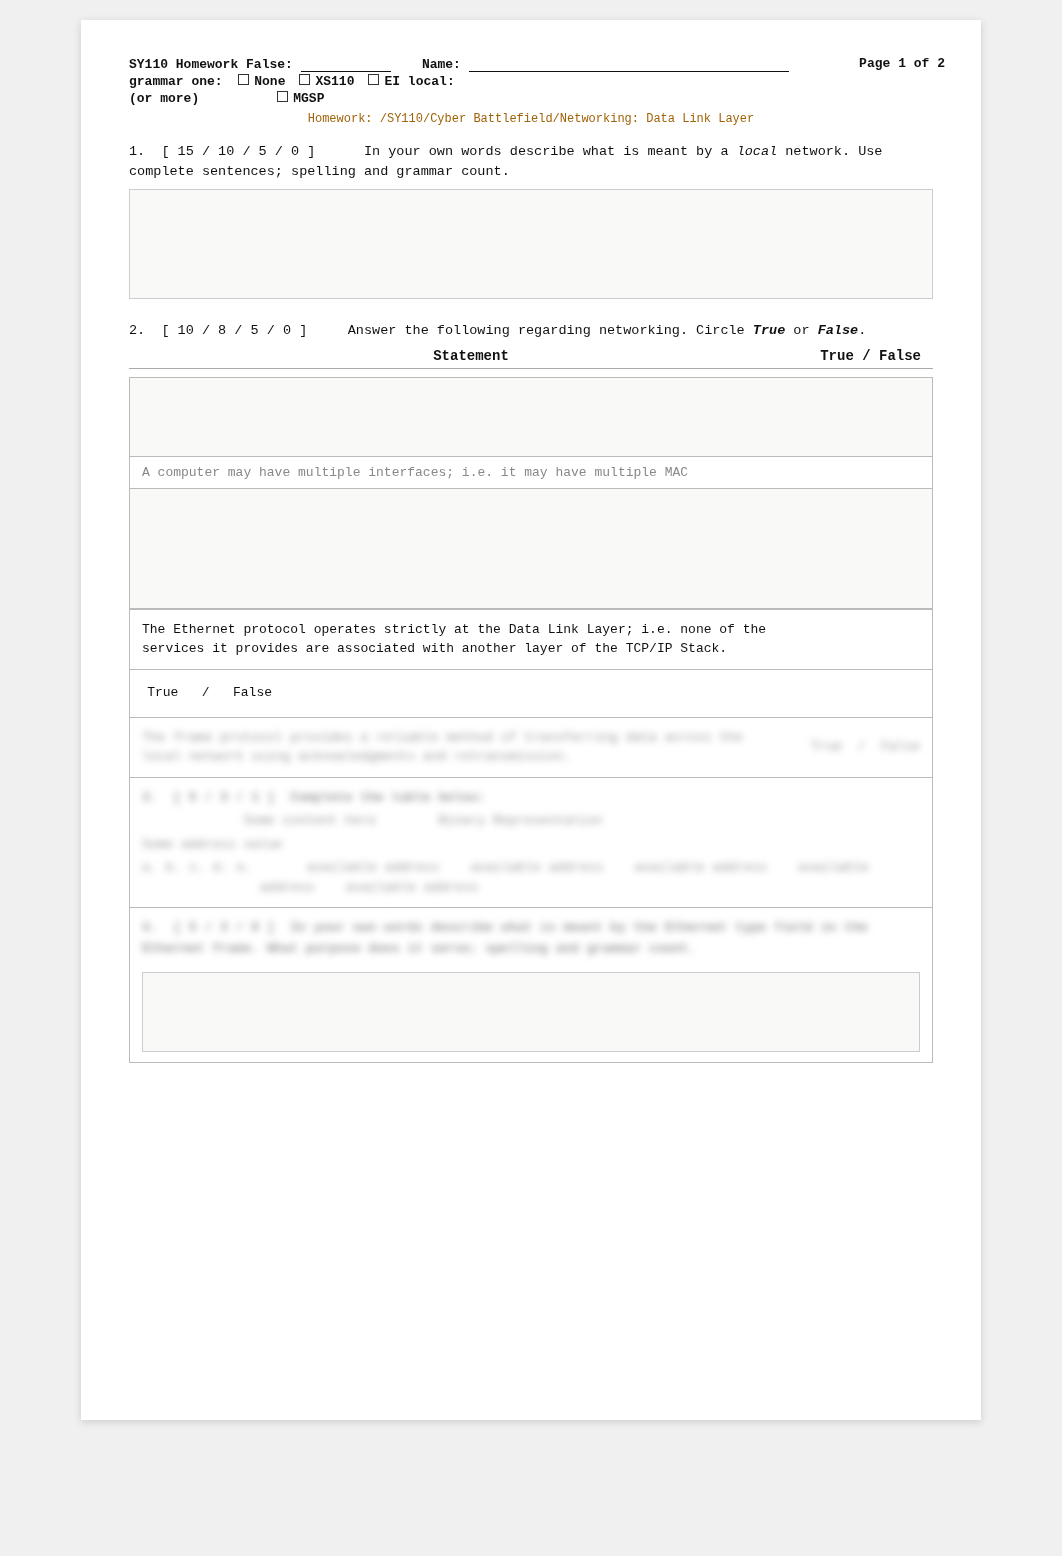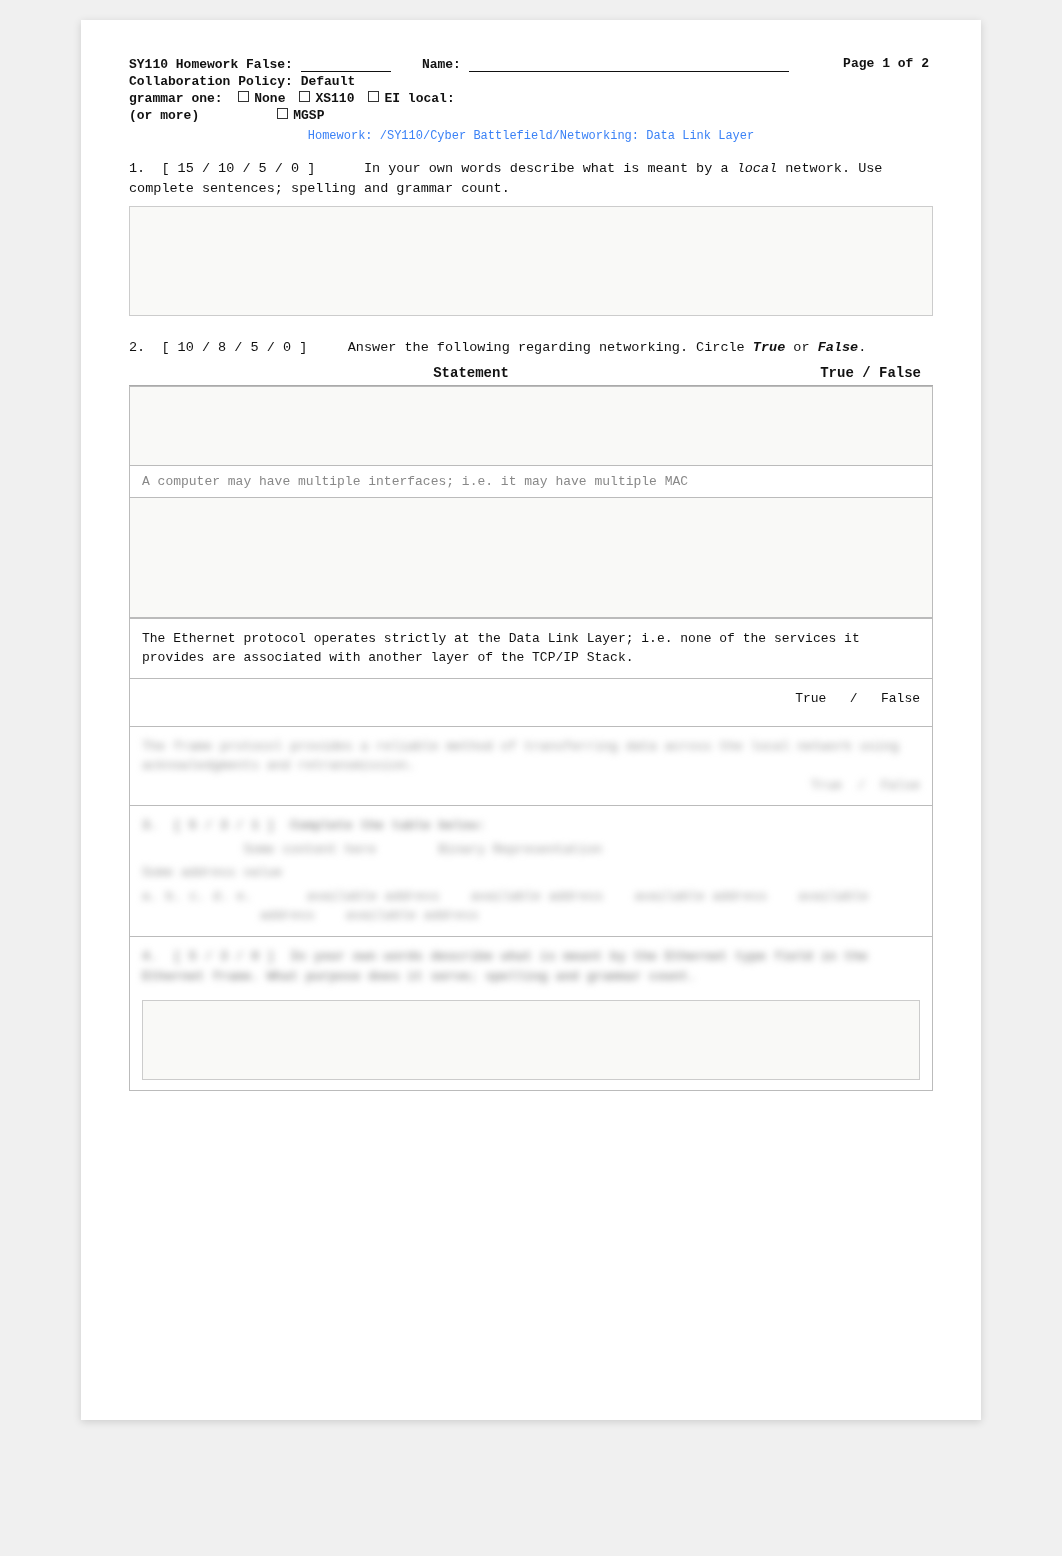--- a/index.html
+++ b/index.html
@@ -36,21 +36,21 @@
       min-width: 80px;
       height: 16px;
       vertical-align: bottom;
     }
     .underline-field-xl {
       min-width: 320px;
     }
     .page-num {
       position: absolute;
       top: 36px;
-      right: 52px;
+      right: 36px;
       font-weight: bold;
       font-size: 13px;
     }
     .collab-row {
       font-weight: bold;
       font-size: 13px;
       margin-bottom: 2px;
     }
     .choose-row {
       display: flex;
@@ -71,21 +71,21 @@
       width: 11px;
       height: 11px;
       border: 1.5px solid #333;
       vertical-align: middle;
       margin-right: 2px;
     }
     .homework-line {
       text-align: center;
       font-family: 'Courier New', Courier, monospace;
       font-size: 12px;
-      color: #3b82f6;
+      color: #a16207;
       margin: 6px 0 16px 0;
     }
     .question-block {
       margin-bottom: 24px;
     }
     .question-line {
       font-size: 13.5px;
       margin-bottom: 6px;
       line-height: 1.5;
     }
@@ -106,33 +106,32 @@
       justify-content: space-between;
       padding: 4px 12px;
       font-weight: bold;
       font-size: 14px;
       border-bottom: 1px solid #aaa;
       margin-bottom: 0;
     }
     .statement-col { flex: 1; text-align: center; }
     .truefalse-col { min-width: 120px; text-align: right; font-weight: bold; }
     .table-section {
-      margin-top: 0;
+      margin-top: 8px;
     }
     .table-row-item {
       display: flex;
       justify-content: space-between;
       align-items: stretch;
       border: 1px solid #bbb;
       border-top: none;
       padding: 10px 12px;
       font-size: 13px;
       line-height: 1.5;
       min-height: 48px;
-      flex-direction: column;
     }
     .table-row-item:first-child {
       border-top: 1px solid #bbb;
       margin-top: 8px;
     }
     .row-statement { flex: 1; padding-right: 16px; }
     .row-tf { min-width: 130px; text-align: right; display: flex; align-items: center; justify-content: flex-end; font-size: 13px; }
     .blurred {
       filter: blur(3.5px);
       color: #999;
@@ -153,23 +152,20 @@
   <div class="header-row">
     <span>SY110 Homework</span>
     <span>&nbsp;<span>False:</span>&nbsp;</span>
     <span class="underline-field" style="min-width:90px;"></span>
     <span>&nbsp;&nbsp;&nbsp;&nbsp;</span>
     <span>Name:</span>
     <span>&nbsp;</span>
     <span class="underline-field underline-field-xl"></span>
   </div>
 
-  <div class="collab-row">
-    <span>Collaboration Policy: Default</span>
-  </div>
 
   <div class="choose-row">
     <span>grammar one:</span>
     <span>&nbsp;&nbsp;</span>
     <span class="checkbox-item">
       <span class="checkbox"></span>
       <span>None</span>
     </span>
     <span class="checkbox-item">
       <span class="checkbox"></span>

